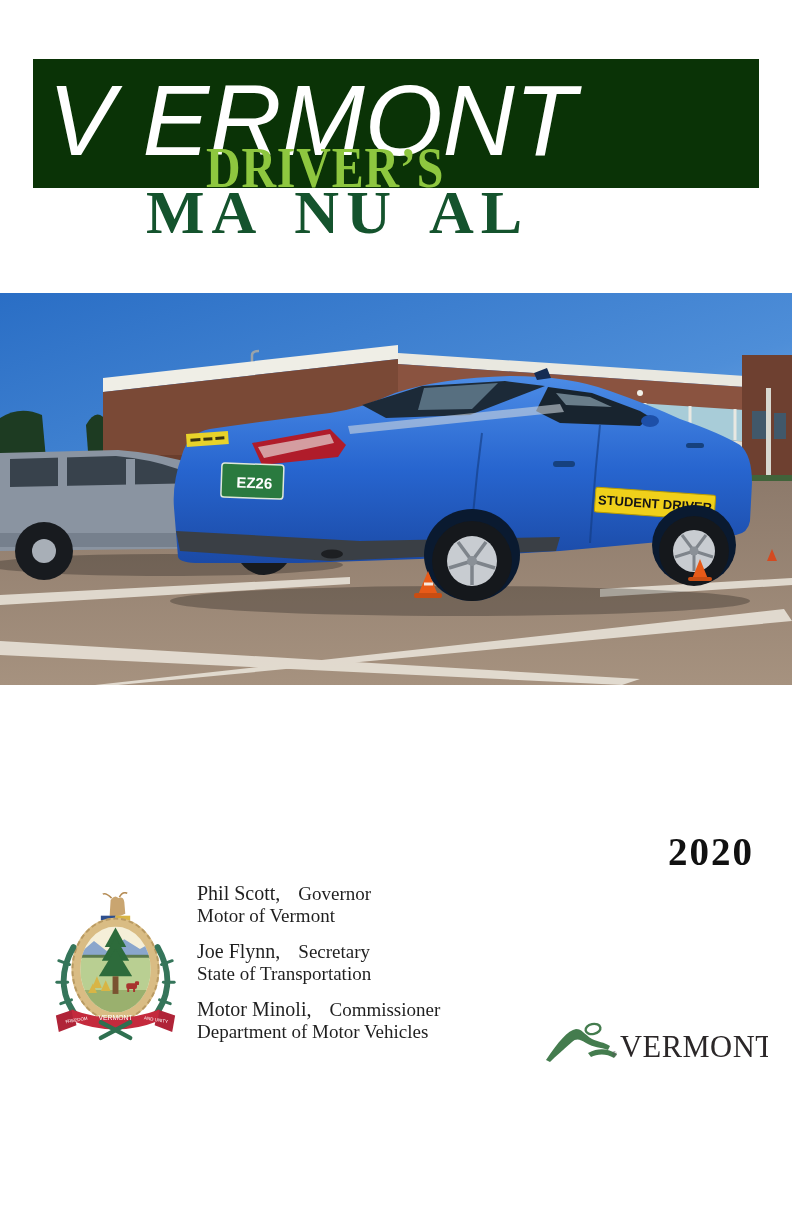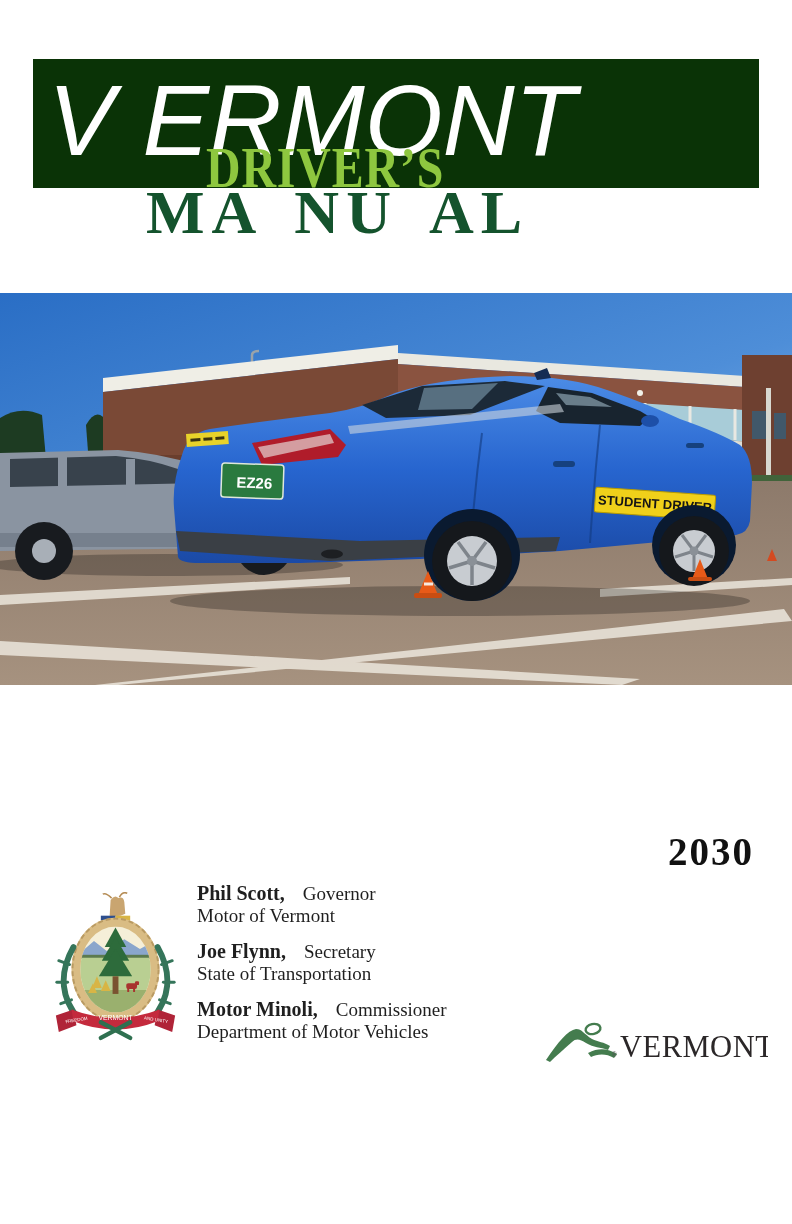--- a/index.html
+++ b/index.html
@@ -17,21 +17,21 @@
         font-weight:bold;color:#14532d;letter-spacing:7px;word-spacing:12px;white-space:nowrap;text-align:right;}
   
   .photo{position:absolute;left:0;top:293px;width:792px;height:392px;display:block;}
   
   .year{position:absolute;right:38px;top:829px;font-size:39px;font-weight:bold;
         letter-spacing:2px;color:#111;}
   
   .seal{position:absolute;left:50px;top:892px;width:132px;height:152px;display:block;}
   .credits{position:absolute;left:197px;top:883px;width:420px;color:#1f1f1f;}
   .credit{margin:0 0 15px 0;font-size:19px;line-height:21.5px;}
-  .credit .name{font-weight:bold;font-size:20px;}
+  .credit .name{font-weight:normal;font-size:20px;}
   .credit .role{margin-left:18px;}
   
   .brand{position:absolute;left:538px;top:1020px;width:230px;height:46px;display:block;}
 </style>
 </head>
 <body>
 
 <div class="page">
 
   <div class="banner"></div>
@@ -201,21 +201,21 @@
         <rect x="414" y="300" width="28" height="5" rx="2" fill="#c94d12"></rect>
       </g>
       <g>
         <polygon points="700,266 708,286 692,286" fill="#e85a18"></polygon>
         <rect x="688" y="284" width="24" height="4" rx="2" fill="#c94d12"></rect>
       </g>
       <polygon points="772,256 777,268 767,268" fill="#d44a20"></polygon>
     </g>
   </svg>
 
-  <div class="year">2030</div>
+  <div class="year">2020</div>
 
   <svg class="seal" viewBox="0 0 135 155" xmlns="http://www.w3.org/2000/svg">
 
     <g>
       <path d="M63,6 Q57,0 54,2 M71,5 Q74,-1 79,1" stroke="#b58c55" stroke-width="1.6" fill="none"></path>
       <path d="M62,8 Q66,2 70,6 Q75,4 76,10 L77,22 Q70,26 61,24 Z" fill="#c9a570"></path>
       <rect x="52" y="24" width="15" height="5" fill="#2e4f8e"></rect>
       <rect x="67" y="24" width="15" height="5" fill="#d8b545"></rect>
     </g>
 

